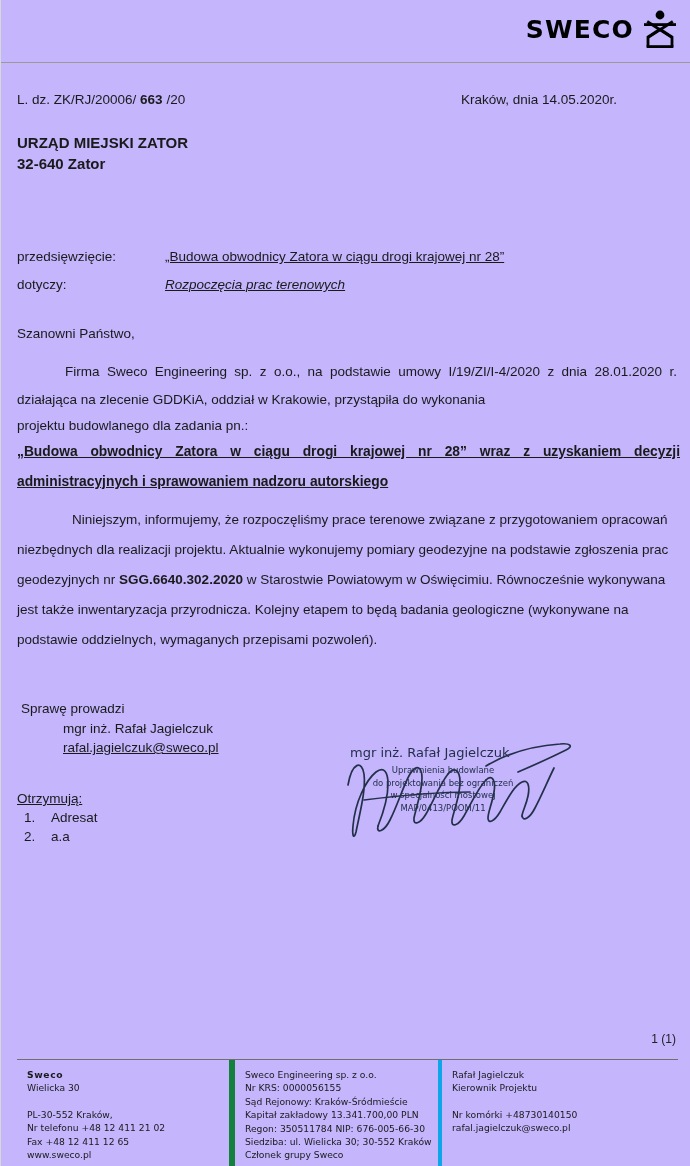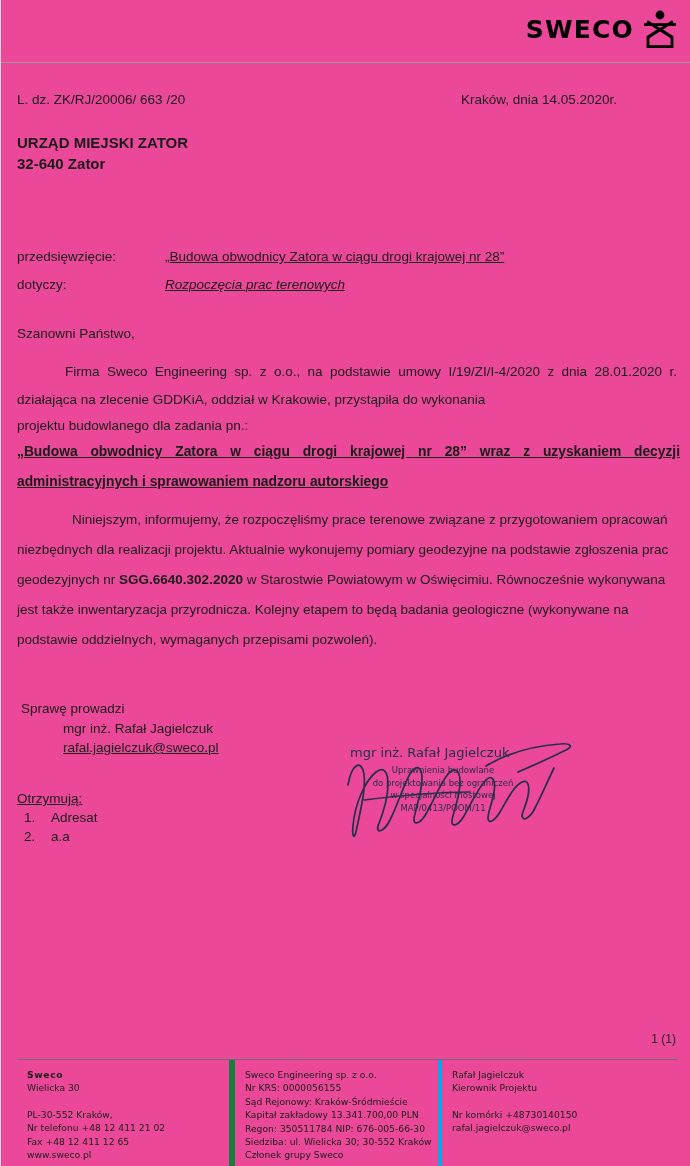--- a/index.html
+++ b/index.html
@@ -8,21 +8,21 @@
     background: #ffffff;
   }
   body {
     font-family: "Liberation Sans", sans-serif;
     color: #1a1a1a;
   }
   #page {
     position: relative;
     width: 690px;
     height: 1166px;
-    background: #ec4899;
+    background: #c4b5fd;
     overflow: hidden;
     border-left: 1px solid #d8d8d8;
     box-sizing: border-box;
   }
 
   
   .logo-area {
     position: absolute;
     top: 10px;
     right: 14px;
@@ -49,21 +49,21 @@
     background: #9a9a9a;
   }
 
   
   .abs { position: absolute; }
 
   .ref-line {
     left: 16px; top: 92px;
     font-size: 13.5px;
   }
-  .ref-line b { font-weight: normal; text-align: right; }
+  .ref-line b { font-weight: bold; text-align: right; }
 
   .date-line {
     left: 460px; top: 92px;
     font-size: 13.5px;
   }
 
   .recipient {
     left: 16px; top: 132px;
     font-weight: bold;
     font-size: 15px;

